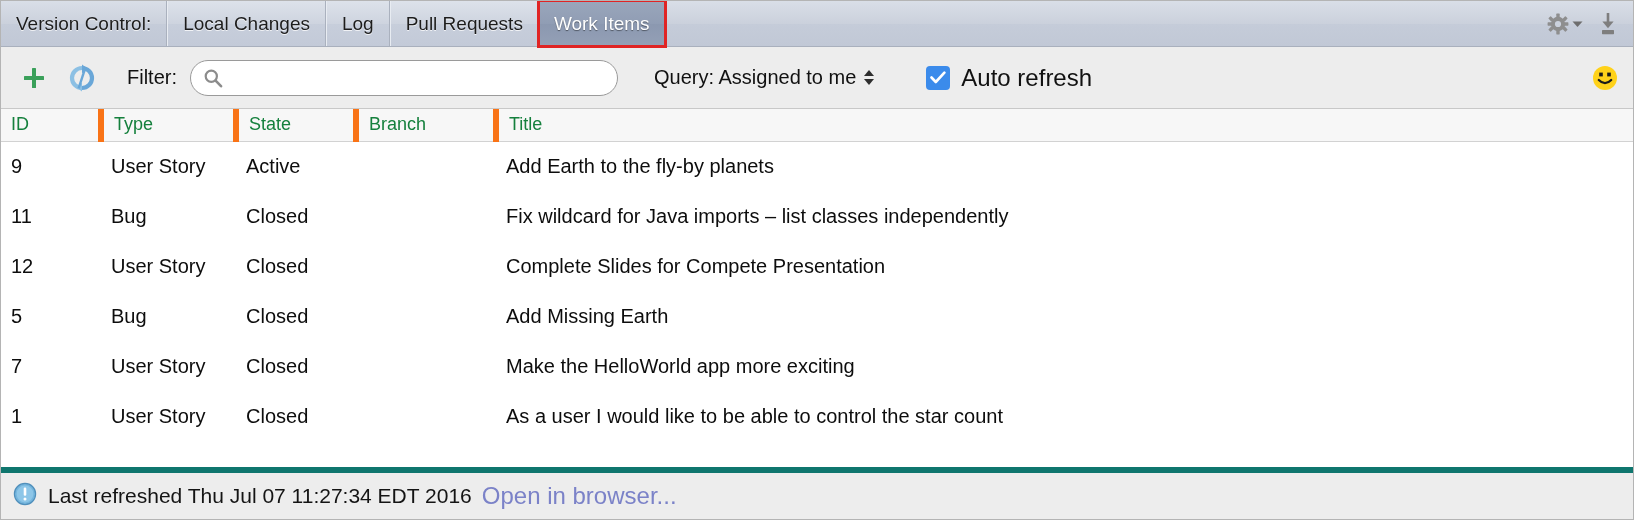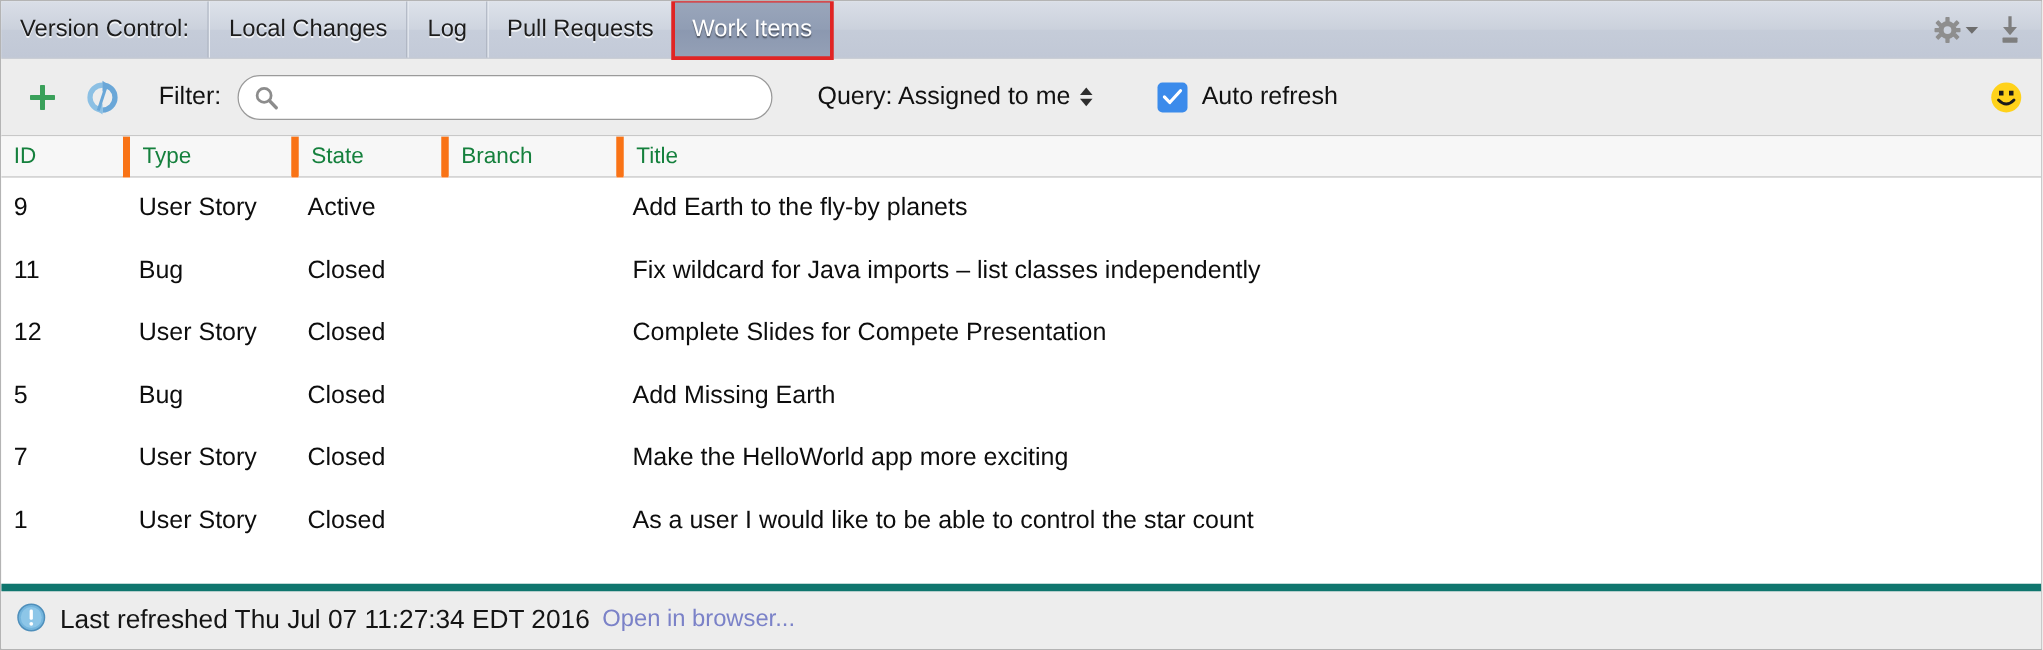--- a/index.html
+++ b/index.html
@@ -172,21 +172,21 @@
     width: 24px;
     height: 24px;
     border-radius: 4px;
     background: #3b8beb;
     display: flex;
     align-items: center;
     justify-content: center;
     flex: 0 0 auto;
   }
   .autorefresh .lbl {
-    font-size: 20px;
+    font-size: 24px;
     color: #111;
     margin-left: 11px;
     white-space: nowrap;
   }
   .smiley {
     margin-left: auto;
     display: flex;
     align-items: center;
     cursor: default;
   }
@@ -250,21 +250,21 @@
     box-sizing: border-box;
   }
   .status-text {
     font-size: 21px;
     color: #141414;
     margin-left: 11px;
     white-space: nowrap;
     cursor: default;
   }
   .status-link {
-    font-size: 19px;
+    font-size: 24px;
     color: #7b82c8;
     margin-left: 10px;
     white-space: nowrap;
     cursor: default;
   }
 </style>
 </head>
 <body>
 
 <div id="app">

